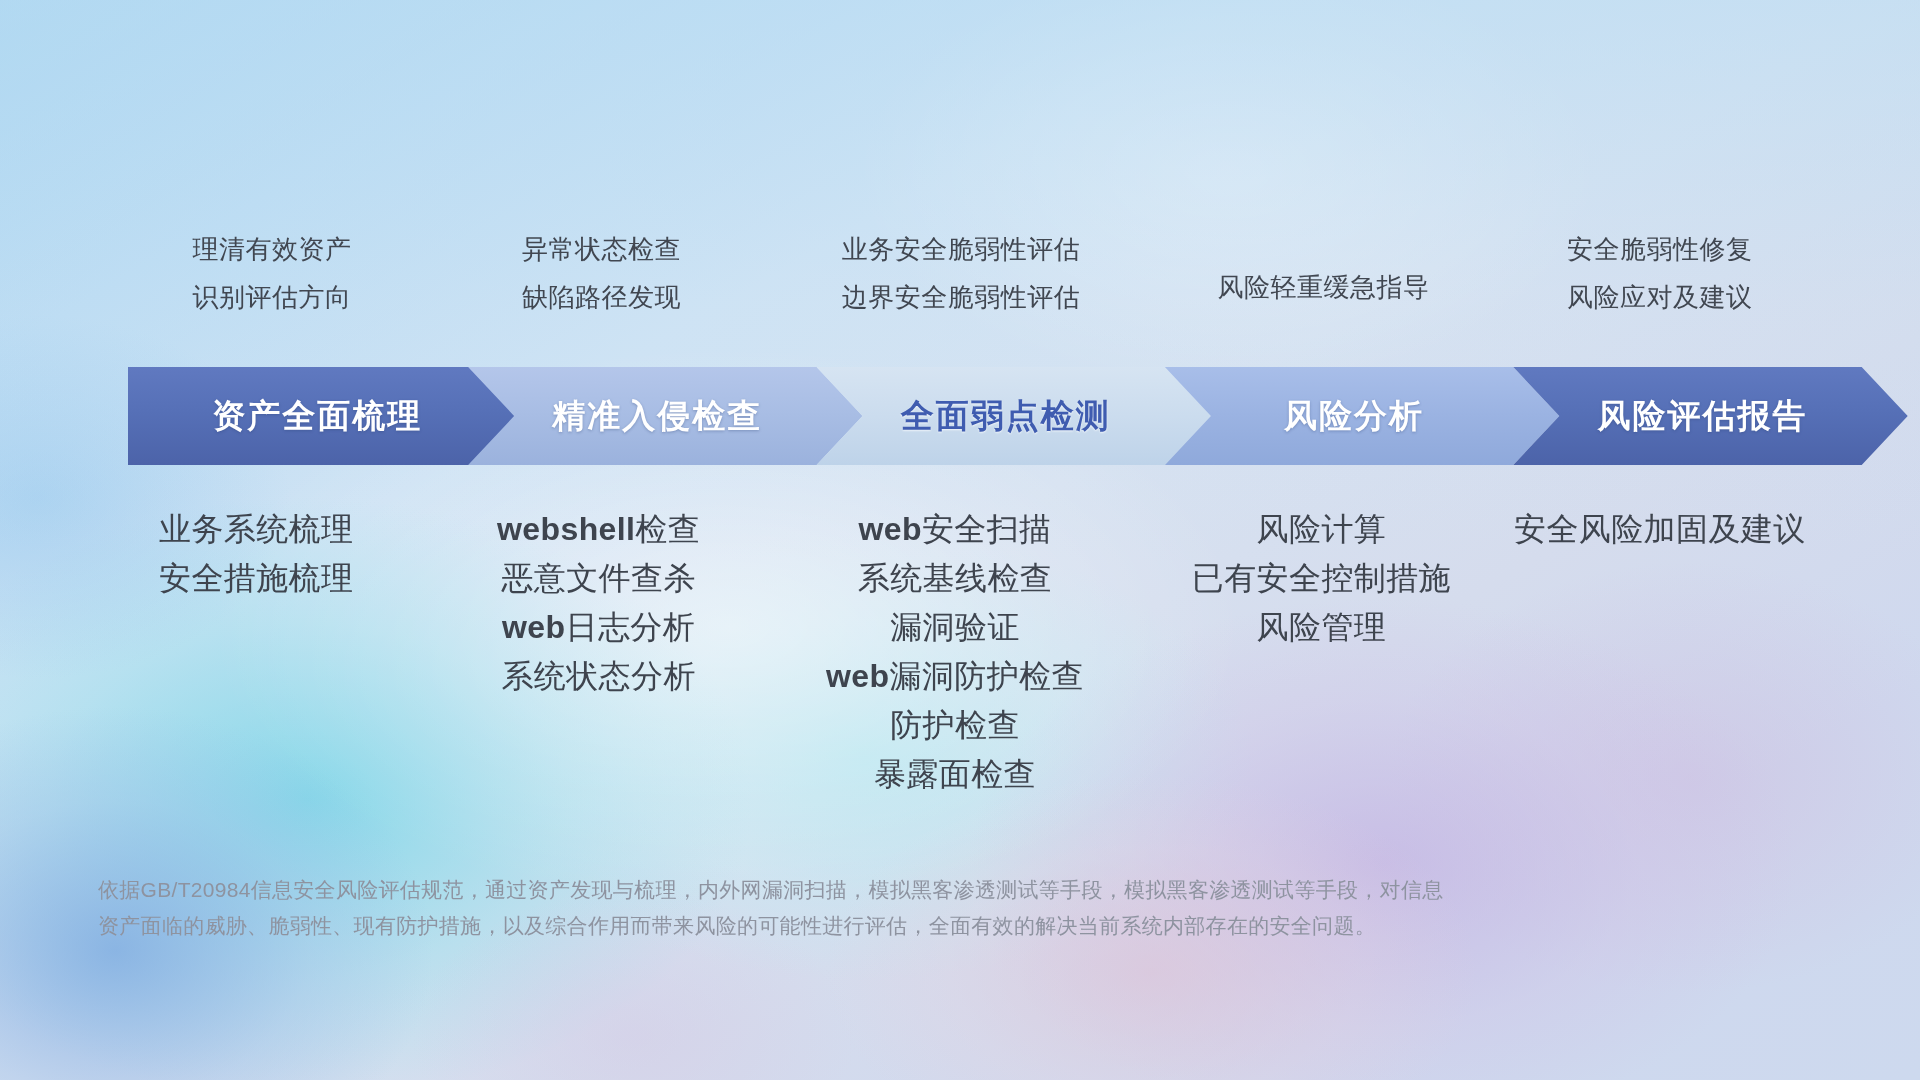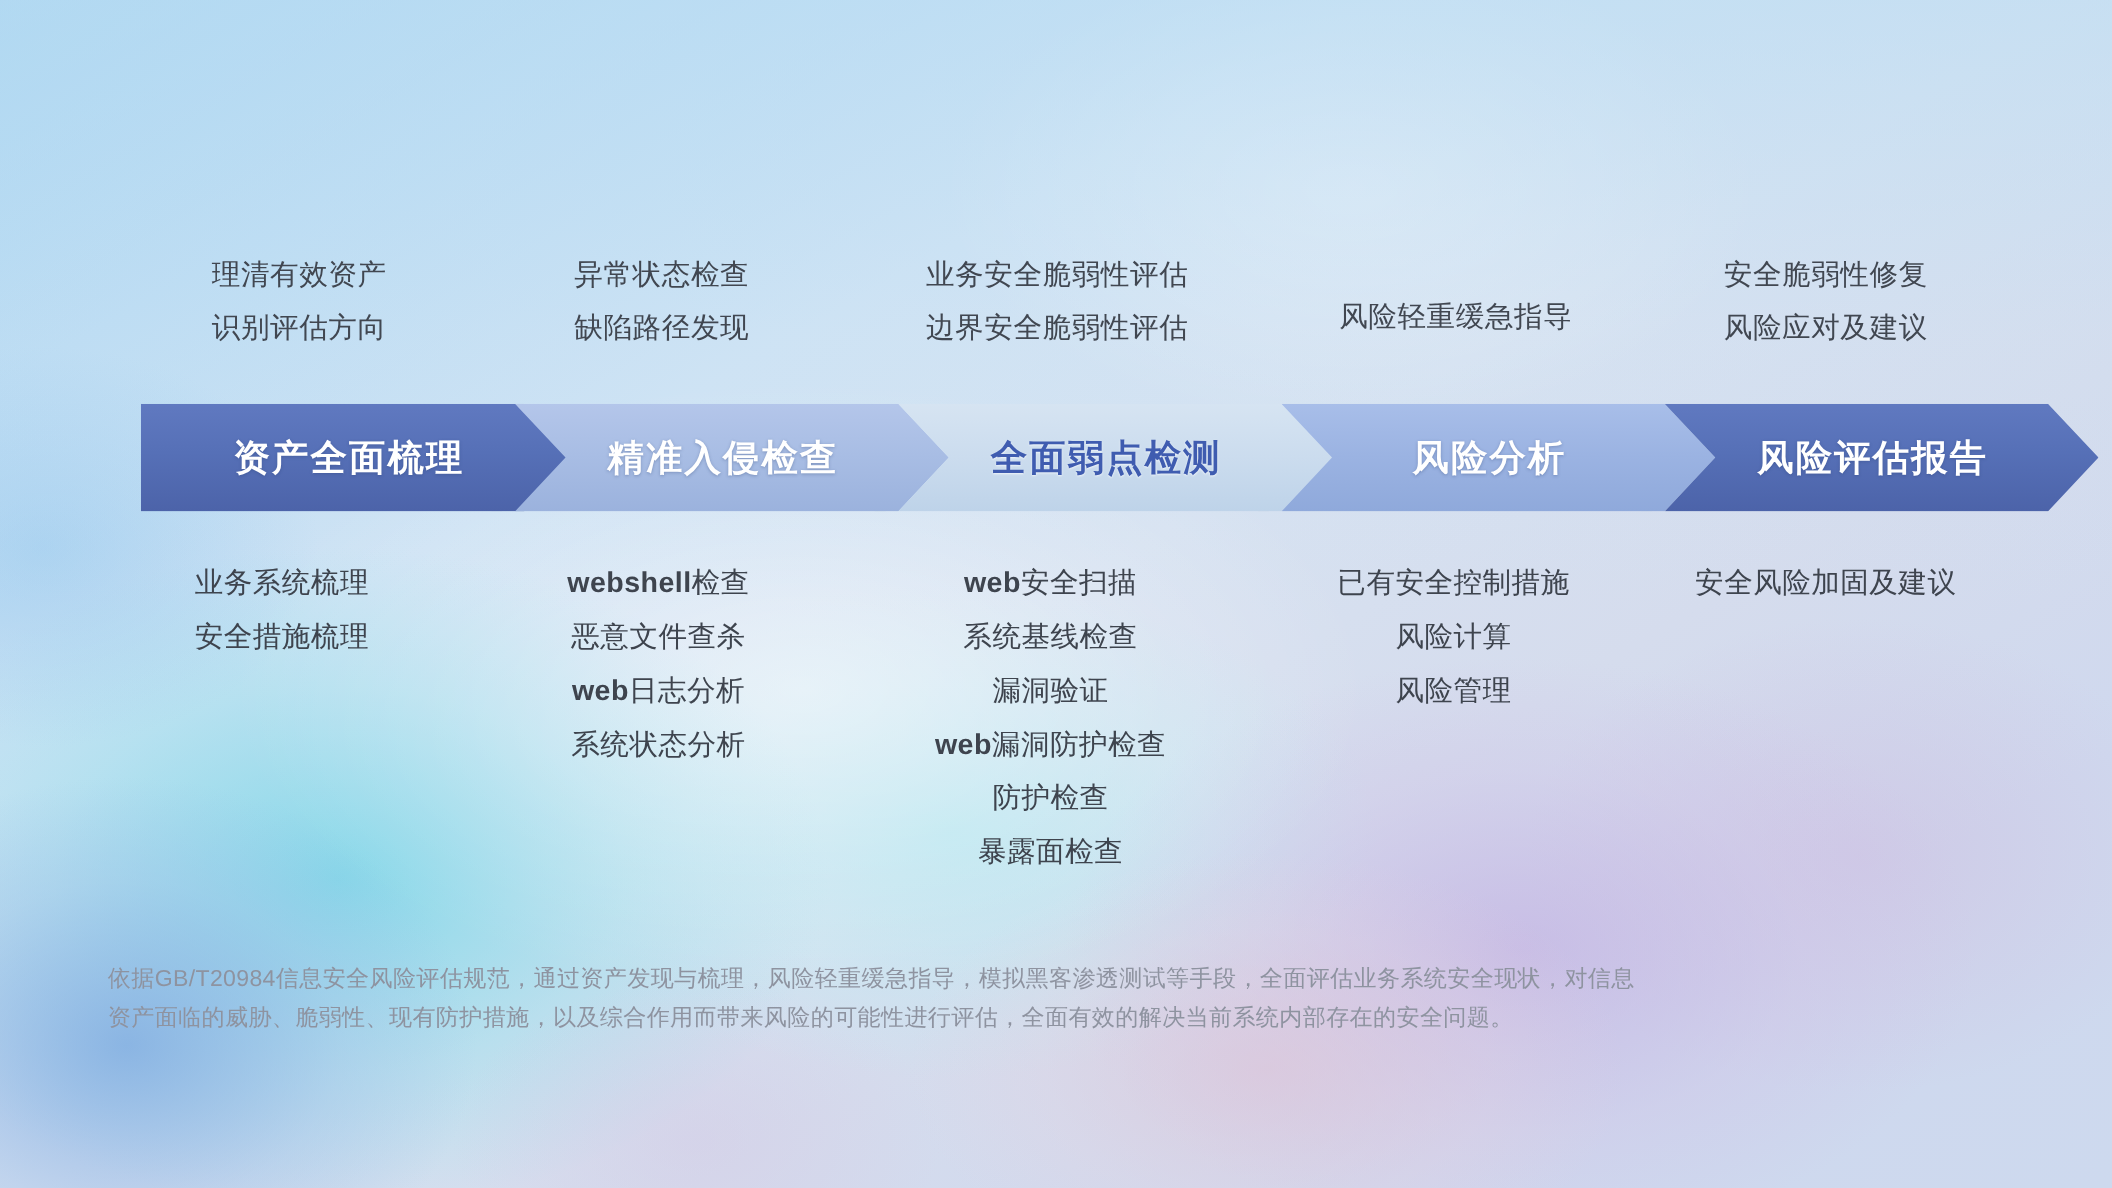--- a/index.html
+++ b/index.html
@@ -104,21 +104,21 @@
     clip-path:polygon(0 0, 10px 0, 100% 50%, 10px 100%, 0 100%, calc(100% - 10px) 50%);
     background:linear-gradient(180deg,#eef3fa 0%, #d3dcea 55%, #c3cddf 100%);
     opacity:0.95;
   }
 
   
   #bottom-lists { position:absolute; left:0; right:0; top:505px; }
   .bot-col { position:absolute; top:0; text-align:center; }
   .bot-item {
     color:#3e444e;
-    font-size:26px;
+    font-size:32px;
     line-height:49px;
     white-space:nowrap;
     letter-spacing:0.4px;
   }
   .bot-item b { font-weight:bold; }
 
   
   #footer-note {
     position:absolute; left:98px; top:872px; width:1560px;
     color:#8e93a0;
@@ -208,27 +208,27 @@
       </div>
       <div class="bot-col" style="left: 955px; transform: translateX(-50%);">
         <div class="bot-item"><b>web</b><span>安全扫描</span></div>
         <div class="bot-item"><span>系统基线检查</span></div>
         <div class="bot-item"><span>漏洞验证</span></div>
         <div class="bot-item"><b>web</b><span>漏洞防护检查</span></div>
         <div class="bot-item"><span>防护检查</span></div>
         <div class="bot-item"><span>暴露面检查</span></div>
       </div>
       <div class="bot-col" style="left: 1321.4px; transform: translateX(-50%);">
+        <div class="bot-item"><span>风险计算</span></div>
         <div class="bot-item"><span>已有安全控制措施</span></div>
-        <div class="bot-item"><span>风险计算</span></div>
         <div class="bot-item"><span>风险管理</span></div>
       </div>
       <div class="bot-col" style="left: 1659.8px; transform: translateX(-50%);">
         <div class="bot-item"><span>安全风险加固及建议</span></div>
       </div>
     </div>
 
   <div id="footer-note">
-      <div class="fline">依据GB/T20984信息安全风险评估规范，通过资产发现与梳理，风险轻重缓急指导，模拟黑客渗透测试等手段，全面评估业务系统安全现状，对信息</div>
+      <div class="fline">依据GB/T20984信息安全风险评估规范，通过资产发现与梳理，内外网漏洞扫描，模拟黑客渗透测试等手段，模拟黑客渗透测试等手段，对信息</div>
       <div class="fline">资产面临的威胁、脆弱性、现有防护措施，以及综合作用而带来风险的可能性进行评估，全面有效的解决当前系统内部存在的安全问题。</div>
     </div>
 
 </div>
 
 </body></html>

